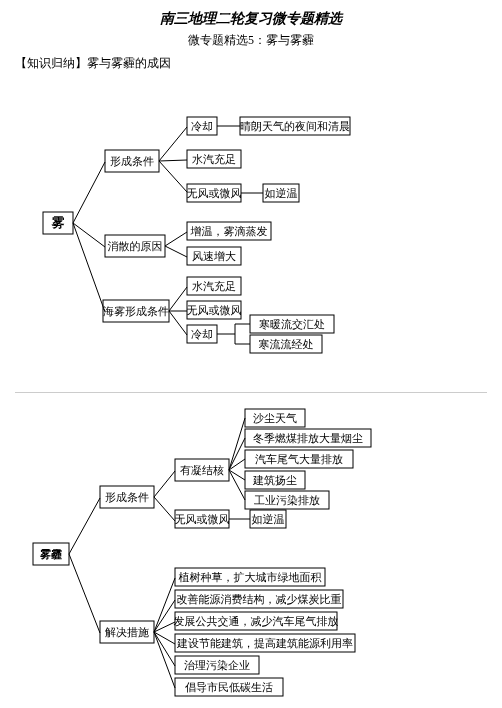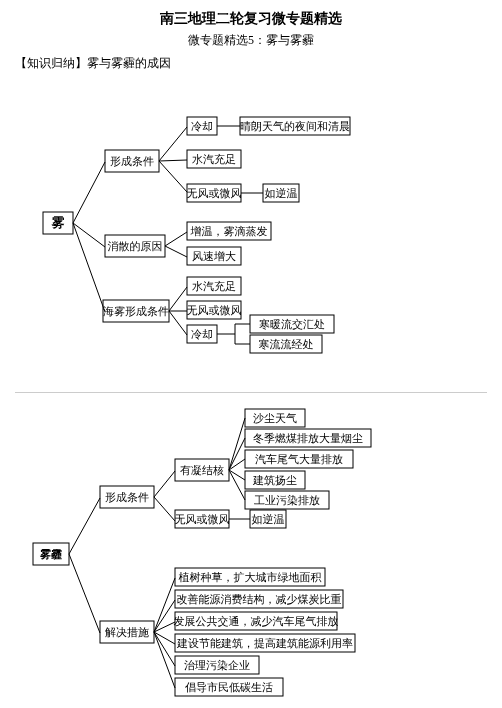--- a/index.html
+++ b/index.html
@@ -11,20 +11,21 @@
       font-size: 12px;
       color: #000;
       padding: 10px 15px;
     }
 
     .page-title {
       text-align: center;
       font-size: 14px;
       font-weight: bold;
       margin-bottom: 4px;
+      font-style: italic;
     }
 
     .subtitle {
       text-align: center;
       font-size: 12px;
       margin-bottom: 6px;
       font-family: Liberation Serif, serif;
     }
 
     .knowledge-label {

